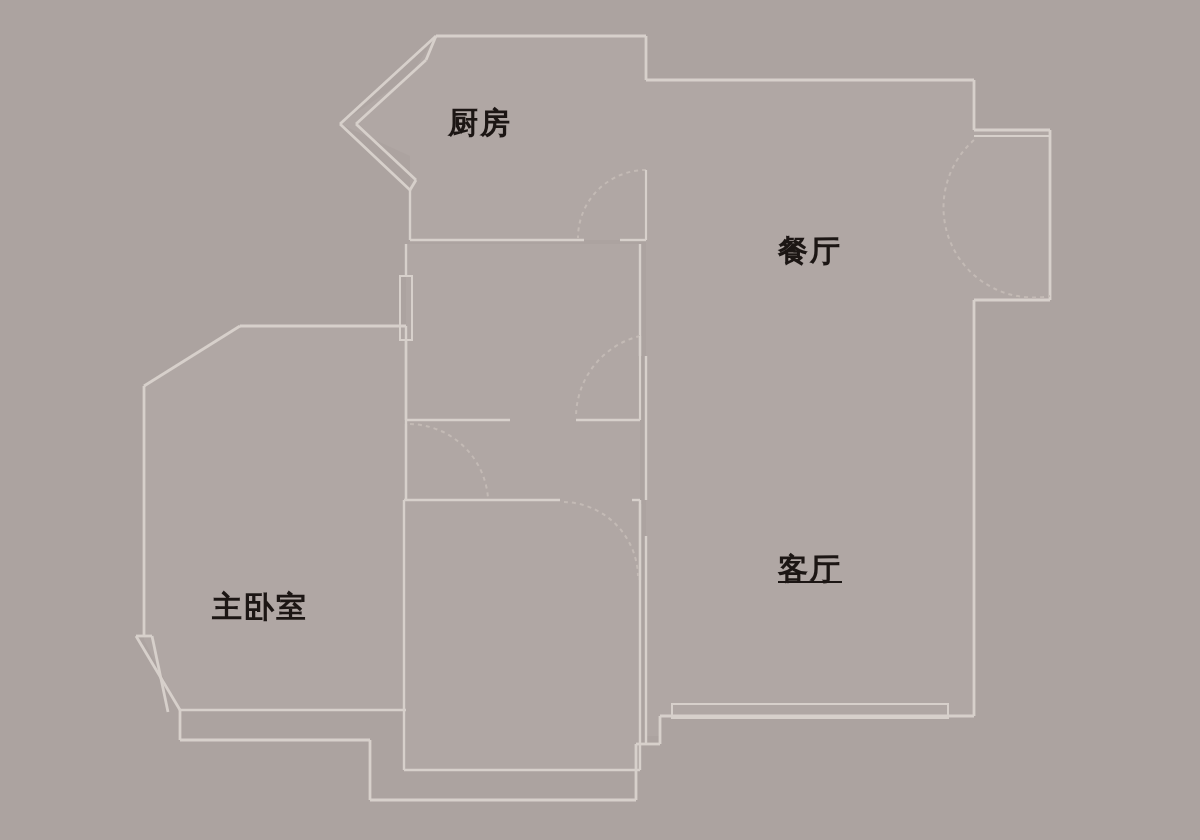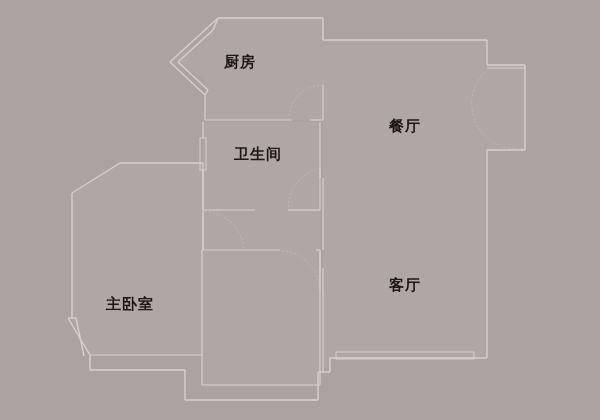--- a/index.html
+++ b/index.html
@@ -134,20 +134,19 @@
       <path d="M 320,168 L 320,210"></path>
       <path d="M 203,212 L 203,250"></path>
       <path d="M 320,252 L 320,290"></path>
     </g>
   </svg>
 
   <div class="room-label" style="left:240px; top:62px;">厨房</div>
 
   <div class="room-label" style="left:405px; top:110px;margin-top:16px;">餐厅</div>
 
-  <div class="room-label" style="left:258px; top:154px;">卫生间</div>
 
   <div class="room-label" style="left:130px; top:268px;margin-top:36px;">主卧室</div>
 
 
-  <div class="room-label" style="left:405px; top:285px;">客厅</div>
+  <div class="room-label" style="left:405px; top:285px;text-decoration:underline;">客厅</div>
 
 </div>
 
 </body></html>

